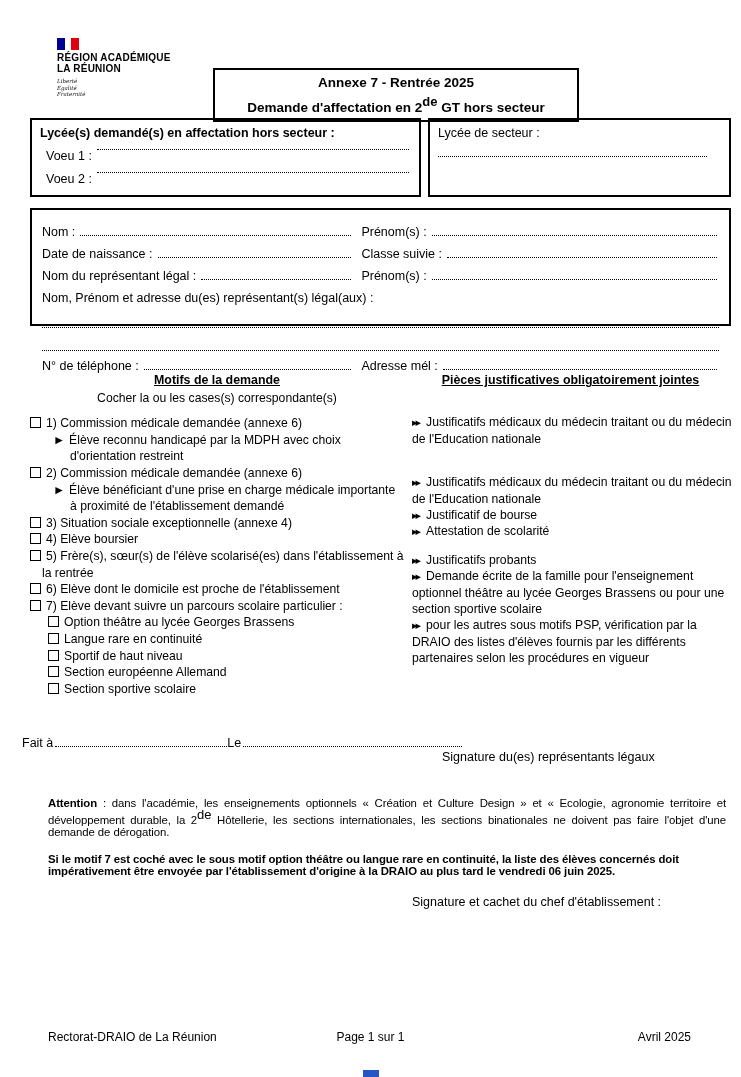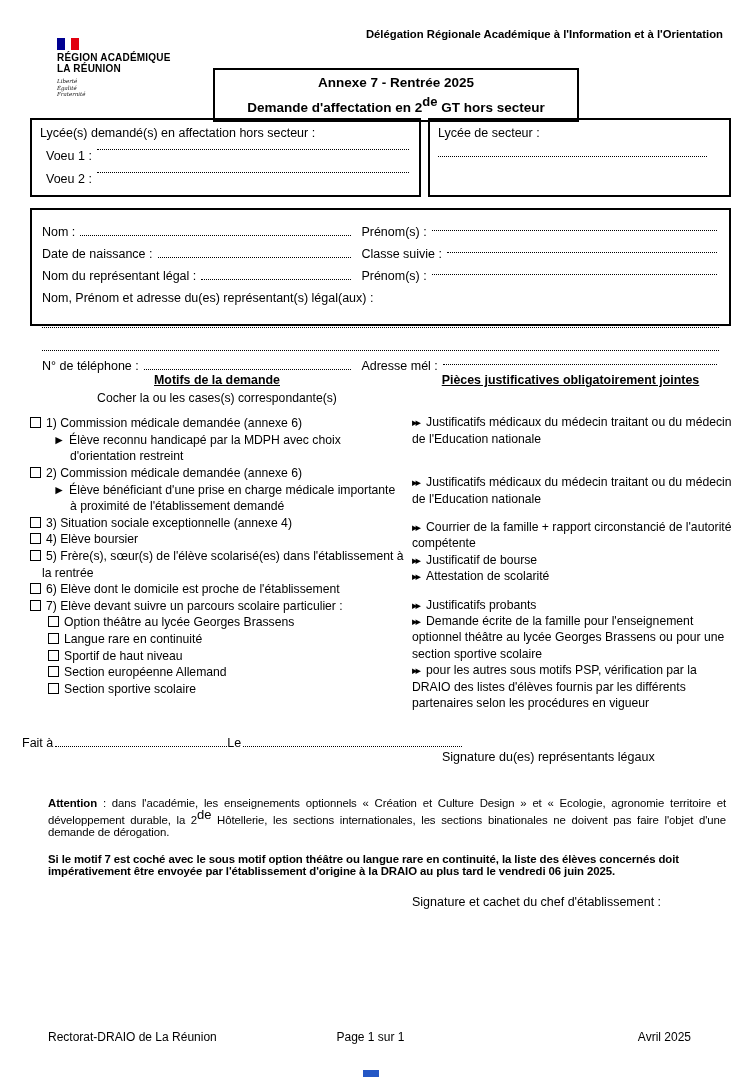--- a/index.html
+++ b/index.html
@@ -25,29 +25,29 @@
     text-align:center;font-weight:bold;font-size:13.5px;line-height:19px;padding:3px 2px;
   }
   sup{font-size:13px;margin-top:32px;}
   
   .box{border:2px solid #000;position:absolute;box-sizing:border-box;font-size:12.5px;}
   .box-request{left:30px;top:118px;width:391px;height:79px;padding:6px 8px 0 8px;}
   .box-sector{left:428px;top:118px;width:303px;height:79px;padding:6px 8px 0 8px;}
   .fill{flex:1;border-bottom:1.6px dotted #000;margin:0 2px 3px 5px;min-width:20px;}
   .line{display:flex;align-items:flex-start;margin-top:8px;}
   .line .lbl{white-space:nowrap;}
-  .box-request .head{margin-bottom:2px;}
+  .box-request .head{margin-bottom:2px;font-weight:bold;}
   .box-request .line{margin-left:6px;margin-top:9px;}
   .box-sector .sector-fill{display:flex;margin-top:16px;}
   .box-sector .sector-fill .fill{margin-right:14px;margin-left:0;}
   
   .box-student{left:30px;top:208px;width:701px;height:118px;padding:7px 10px 4px 10px;}
   .srow{display:flex;align-items:flex-end;margin-top:7px;height:15px;}
   .srow .half-l{display:flex;flex:0 0 46%;align-items:flex-end;}
-  .srow .half-r{display:flex;flex:1;align-items:center;margin-left:8px;}
+  .srow .half-r{display:flex;flex:1;align-items:flex-end;margin-left:8px;}
   .dotline{border-bottom:1.6px dotted #000;height:14px;margin-top:8px;}
   
   .cols{position:absolute;left:0;top:372px;width:615px;height:350px;}
   .col-left{position:absolute;left:30px;top:0;width:374px;font-size:12.2px;line-height:16.6px;}
   .col-right{position:absolute;left:408px;top:0;width:325px;font-size:12.2px;line-height:16.4px;}
   .col-head{font-weight:bold;text-decoration:underline;text-align:center;font-size:12.4px;}
   .col-sub{text-align:center;margin-top:1px;}
   .mlist{margin-top:9px;}
   .mitem{padding-left:12px;text-indent:-12px;}
   .cb{display:inline-block;width:9px;height:9px;border:1px solid #000;margin-right:5px;vertical-align:-1px;text-indent:0;}
@@ -90,21 +90,20 @@
       <div>RÉGION ACADÉMIQUE</div>
       <div>LA RÉUNION</div>
     </div>
     <div class="motto">
       <div>Liberté</div>
       <div>Égalité</div>
       <div>Fraternité</div>
     </div>
   </div>
 
-  <div class="hdr-right">Délégation Régionale Académique à l'Information et à l'Orientation</div>
 
   <div class="title-box">
     <div>Annexe 7 - Rentrée 2025</div>
     <div><span>Demande d'affectation en 2</span><sup>de</sup><span> GT hors secteur</span></div>
   </div>
 
   <div class="box box-request">
     <div class="head">Lycée(s) demandé(s) en affectation hors secteur :</div>
     <div class="line">
       <span class="lbl">Voeu 1 :</span>
@@ -222,21 +221,20 @@
         <div class="sub-check">
           <span class="cb"></span><span>Section sportive scolaire</span>
         </div>
       </div>
     </div>
 
     <div class="col-right">
       <div class="col-head">Pièces justificatives obligatoirement jointes</div>
       <div class="pitem gap-a"><span class="bullet">▸▸</span><span>Justificatifs médicaux du médecin traitant ou du médecin de l'Education nationale</span></div>
       <div class="pitem gap-b"><span class="bullet">▸▸</span><span>Justificatifs médicaux du médecin traitant ou du médecin de l'Education nationale</span></div>
-      <div class="pitem gap-c"><span class="bullet">▸▸</span><span>Courrier de la famille + rapport circonstancié de l'autorité compétente</span></div>
       <div class="pitem"><span class="bullet">▸▸</span><span>Justificatif de bourse</span></div>
       <div class="pitem"><span class="bullet">▸▸</span><span>Attestation de scolarité</span></div>
       <div class="pitem gap-c"><span class="bullet">▸▸</span><span>Justificatifs probants</span></div>
       <div class="pitem"><span class="bullet">▸▸</span><span>Demande écrite de la famille pour l'enseignement optionnel théâtre au lycée Georges Brassens ou pour une section sportive scolaire</span></div>
       <div class="pitem"><span class="bullet">▸▸</span><span>pour les autres sous motifs PSP, vérification par la DRAIO des listes d'élèves fournis par les différents partenaires selon les procédures en vigueur</span></div>
     </div>
   </div>
 
   <div class="fait-row">
     <div class="fait-line">

